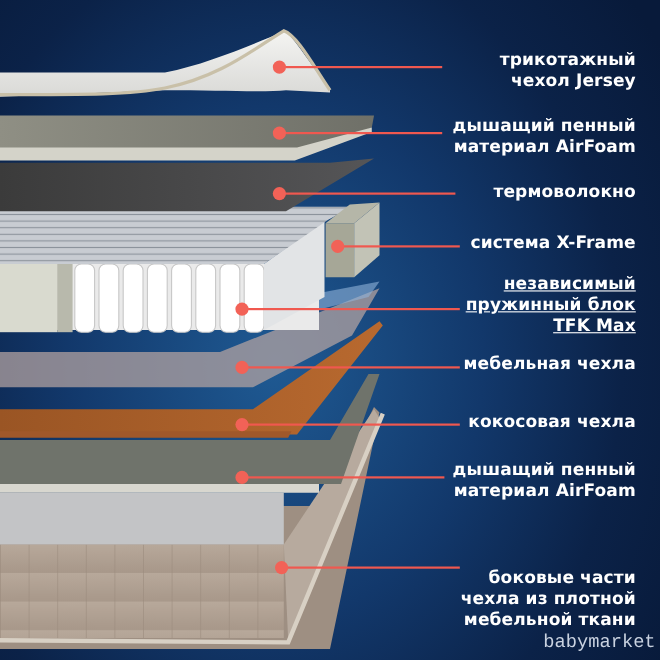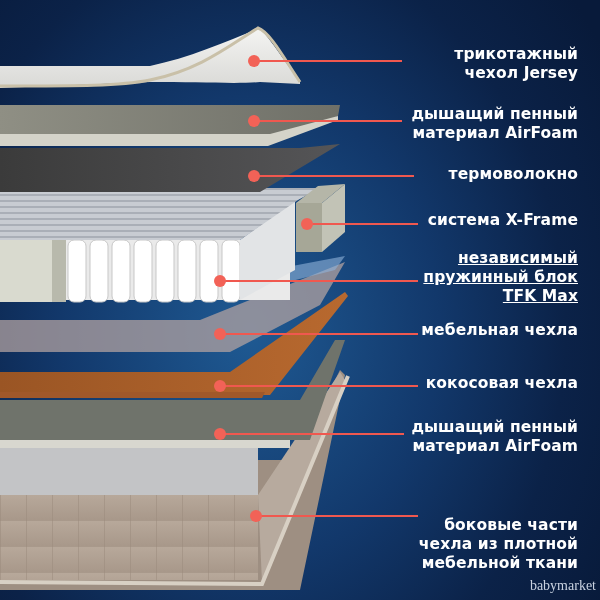--- a/index.html
+++ b/index.html
@@ -9,21 +9,21 @@
     background: radial-gradient(ellipse 420px 520px at 250px 330px, #1f5a93 0%, #12386b 45%, #0b2248 75%, #081a3a 100%);
   }
   svg.art { position: absolute; left: 0; top: 0; }
   .label {
     position: absolute; right: 22px; color: #ffffff; font-weight: bold;
     font-size: 15.5px; line-height: 19px; text-align: right; white-space: pre-line;
     letter-spacing: 0.1px;
   }
   .callout-line { position: absolute; height: 2px; background: #f0584f; }
   .callout-dot { position: absolute; width: 12px; height: 12px; border-radius: 50%; background: #f26257; margin-left: -6px; margin-top: -6px; }
-  .watermark { position: absolute; right: 4px; bottom: 6px; color: #c9d2e0; font-size: 14px; font-family: Liberation Serif, serif; }
+  .watermark { position: absolute; right: 4px; bottom: 6px; color: #c9d2e0; font-size: 17px; font-family: Liberation Mono, monospace; }
 </style>
 </head>
 <body>
 
 <div class="stage">
 
   <svg class="art" width="600" height="600" viewBox="0 0 600 600">
     <defs>
       <linearGradient id="cover" x1="0" y1="0" x2="0" y2="1">
         <stop offset="0" stop-color="#f4f4f2"></stop>

